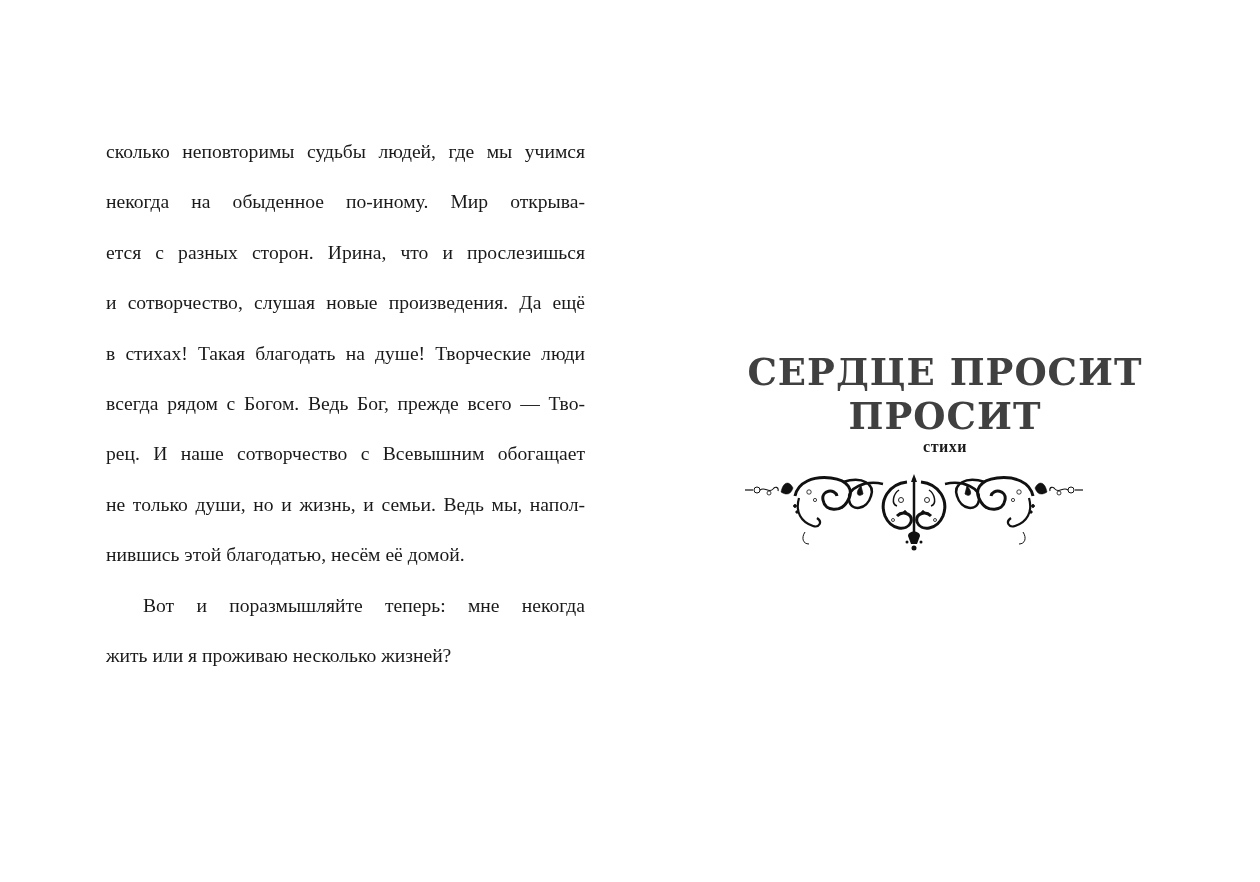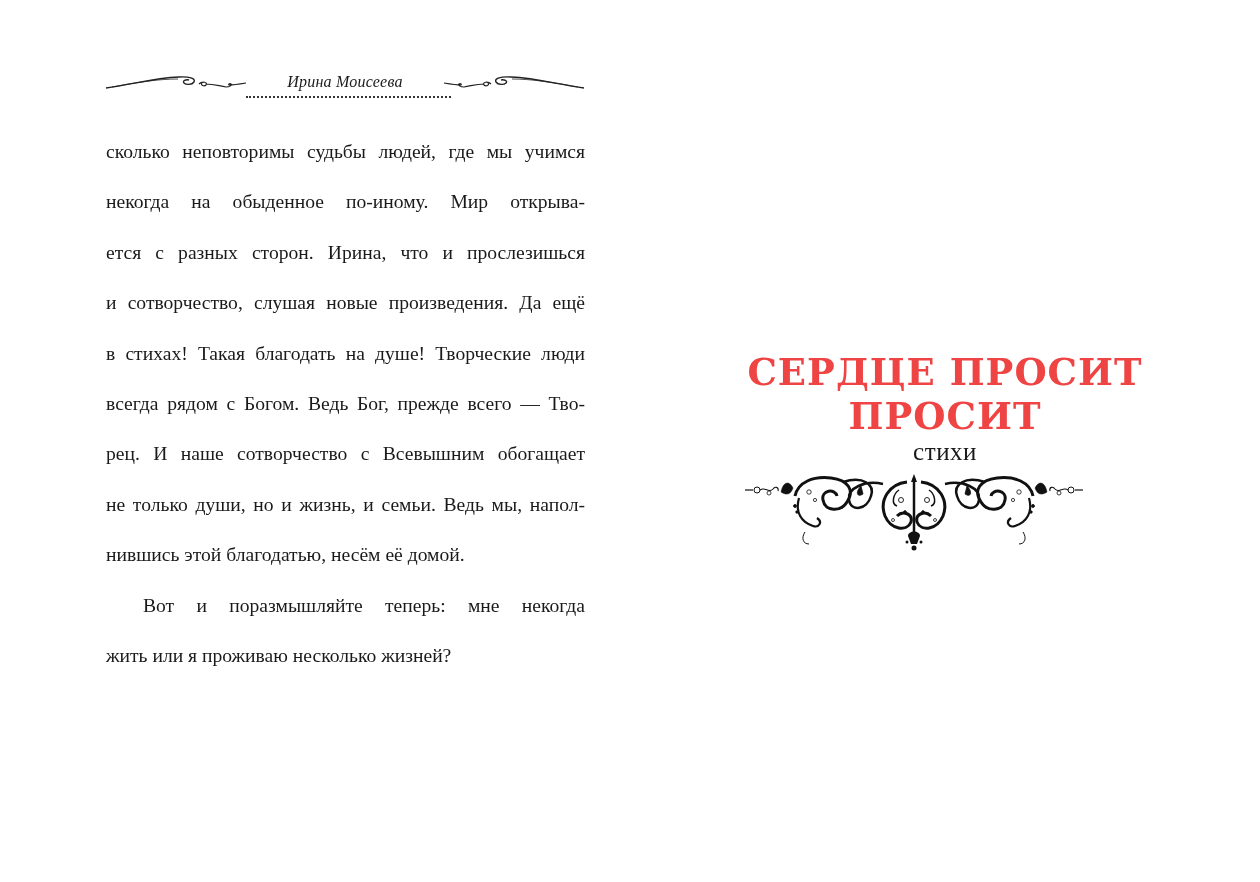--- a/index.html
+++ b/index.html
@@ -18,45 +18,29 @@
          border-top: 2px dotted #333; }
 
   .body-text { position: absolute; left: 106px; top: 116px; width: 479px;
          font-size: 19.6px; line-height: 28.4px; text-align: justify; }
   .body-text p { margin: 0; }
   .line { display: block; text-align: justify; text-align-last: justify; white-space: nowrap; margin-top: 22px; }
   .line.last { text-align-last: left; }
 
   .title-block { position: absolute; left: 100px; width: 430px; top: 350px; text-align: center; }
   .title-line { font-family: "DejaVu Serif", serif; font-weight: bold; font-size: 37px;
-         line-height: 44px; letter-spacing: 1px; color: #ef4444; }
-  .subtitle { font-family: "Liberation Serif", serif; font-weight: normal; font-size: 25px;
+         line-height: 44px; letter-spacing: 1px; color: #404040; }
+  .subtitle { font-family: "Liberation Serif", serif; font-weight: bold; font-size: 16px;
          margin-top: 0px; letter-spacing: 0.5px; }
   .big-ornament { position: absolute; left: 113px; top: 472px; width: 342px; height: 86px; }
 </style>
 </head>
 <body>
 
 <div class="page page-left">
-  <div class="running-head">
-    <svg class="orn-left" viewBox="0 0 145 22">
-      <path d="M2 16 C30 12, 50 6, 75 5 C85 4.5, 92 6, 90 10 C88 13, 82 13, 80 11 C78 9, 82 7, 85 8" fill="none" stroke="#222" stroke-width="1.4"></path>
-      <path d="M8 15 C35 10, 55 7, 74 7" fill="none" stroke="#222" stroke-width="0.8"></path>
-      <path d="M95 12 C98 9, 104 10, 102 13 C100 15, 96 13, 98 11 M102 12 C110 12, 115 14, 122 15 C126 15, 128 13, 127 12 C126 11, 124 12, 125 13 C130 13, 136 12, 142 11" fill="none" stroke="#222" stroke-width="1.2"></path>
-    </svg>
-    <span class="author">Ирина Моисеева</span>
-    <div class="dots"></div>
-    <svg class="orn-right" viewBox="0 0 145 22">
-      <g transform="translate(145,0) scale(-1,1)">
-        <path d="M2 16 C30 12, 50 6, 75 5 C85 4.5, 92 6, 90 10 C88 13, 82 13, 80 11 C78 9, 82 7, 85 8" fill="none" stroke="#222" stroke-width="1.4"></path>
-        <path d="M8 15 C35 10, 55 7, 74 7" fill="none" stroke="#222" stroke-width="0.8"></path>
-        <path d="M95 12 C98 9, 104 10, 102 13 C100 15, 96 13, 98 11 M102 12 C110 12, 115 14, 122 15 C126 15, 128 13, 127 12 C126 11, 124 12, 125 13 C130 13, 136 12, 142 11" fill="none" stroke="#222" stroke-width="1.2"></path>
-      </g>
-    </svg>
-  </div>
 
   <div class="body-text">
     <p>
       <span class="line">сколько неповторимы судьбы людей, где мы учимся</span>
       <span class="line">некогда на обыденное по-иному. Мир открыва-</span>
       <span class="line">ется с разных сторон. Ирина, что и прослезишься</span>
       <span class="line">и сотворчество, слушая новые произведения. Да ещё</span>
       <span class="line">в стихах! Такая благодать на душе! Творческие люди</span>
       <span class="line">всегда рядом с Богом. Ведь Бог, прежде всего — Тво-</span>
       <span class="line">рец. И наше сотворчество с Всевышним обогащает</span>

